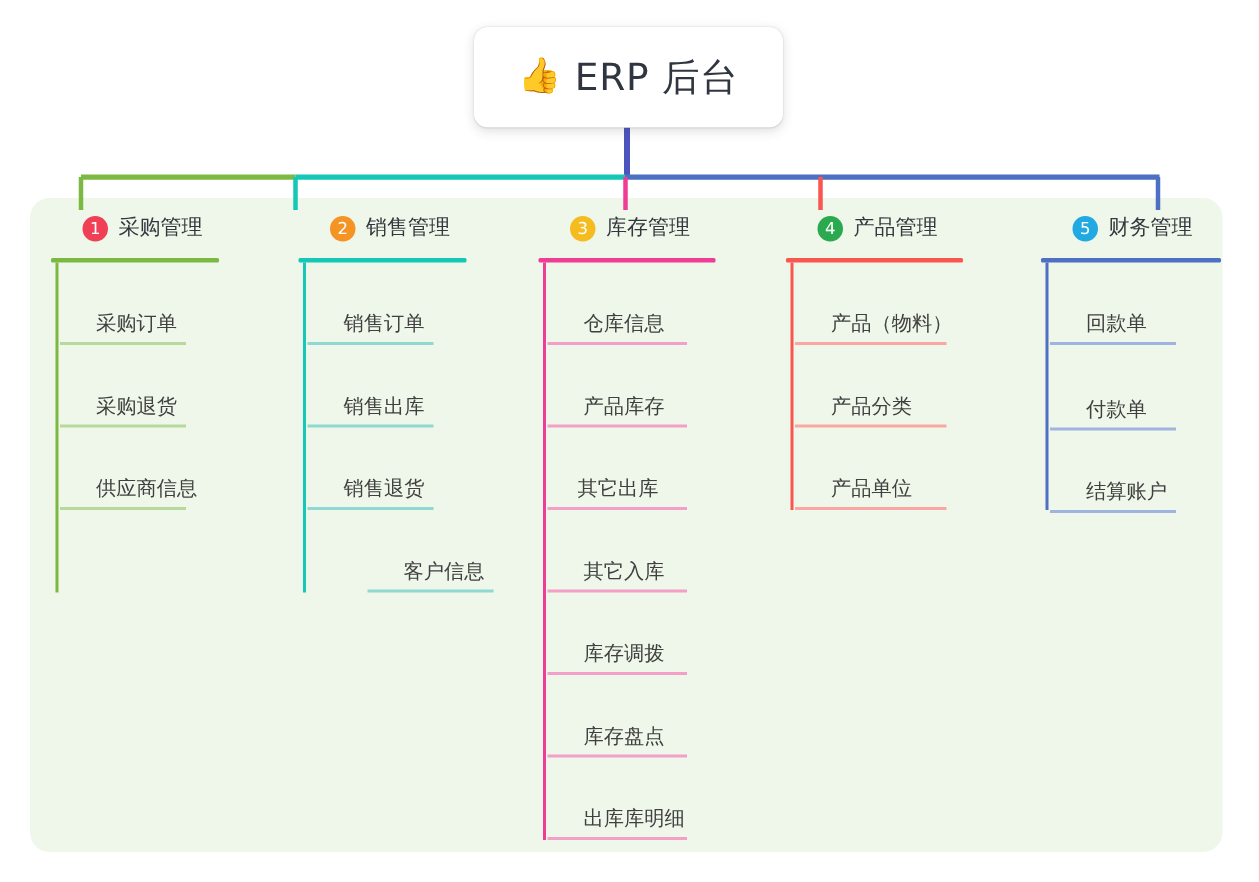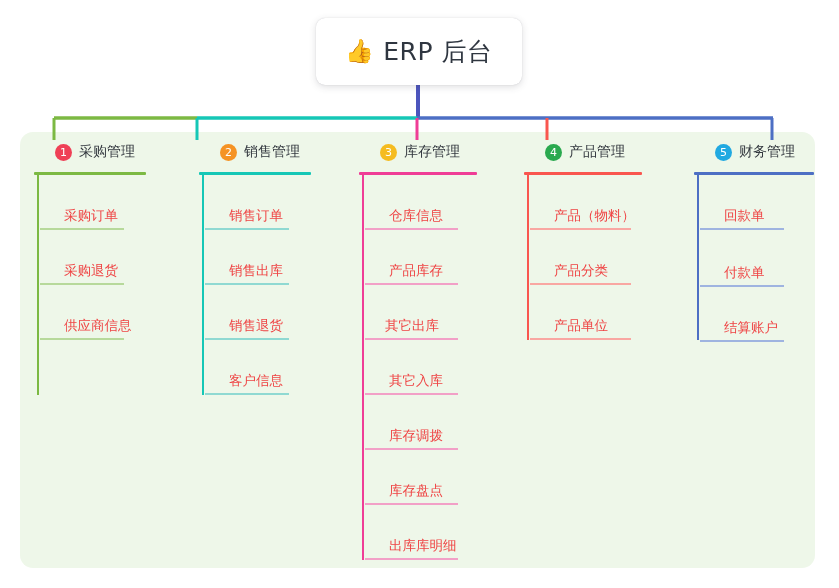--- a/index.html
+++ b/index.html
@@ -119,21 +119,21 @@
   }
   .leaf {
     position: relative;
     box-sizing: border-box;
     padding-left: 27px;
     display: flex;
     align-items: flex-end;
   }
   .leaf-label {
     font-size: 13.5px;
-    color: #ef4444;
+    color: #404040;
     white-space: nowrap;
     padding-bottom: 5px;
   }
   .leaf-rule {
     position: absolute;
     left: 3px;
     bottom: 0;
     height: 1.6px;
   }
 
@@ -204,21 +204,21 @@
             <div class="leaf-rule" style="background: rgb(143, 217, 210); width: 84px;"></div>
           </div>
           <div class="leaf" style="height: 55px;">
             <span class="leaf-label">销售出库</span>
             <div class="leaf-rule" style="background: rgb(143, 217, 210); width: 84px;"></div>
           </div>
           <div class="leaf" style="height: 55px;">
             <span class="leaf-label">销售退货</span>
             <div class="leaf-rule" style="background: rgb(143, 217, 210); width: 84px;"></div>
           </div>
-          <div class="leaf" style="height: 55px;">
+          <div class="leaf" style="height: 55px; margin-left: 40px;">
             <span class="leaf-label">客户信息</span>
             <div class="leaf-rule" style="background: rgb(143, 217, 210); width: 84px;"></div>
           </div>
         </div>
       </div>
       <div class="column col-3">
         <div class="col-header">
           <span class="badge" style="background: rgb(245, 188, 32);">3</span>
           <span class="col-title">库存管理</span>
         </div>

